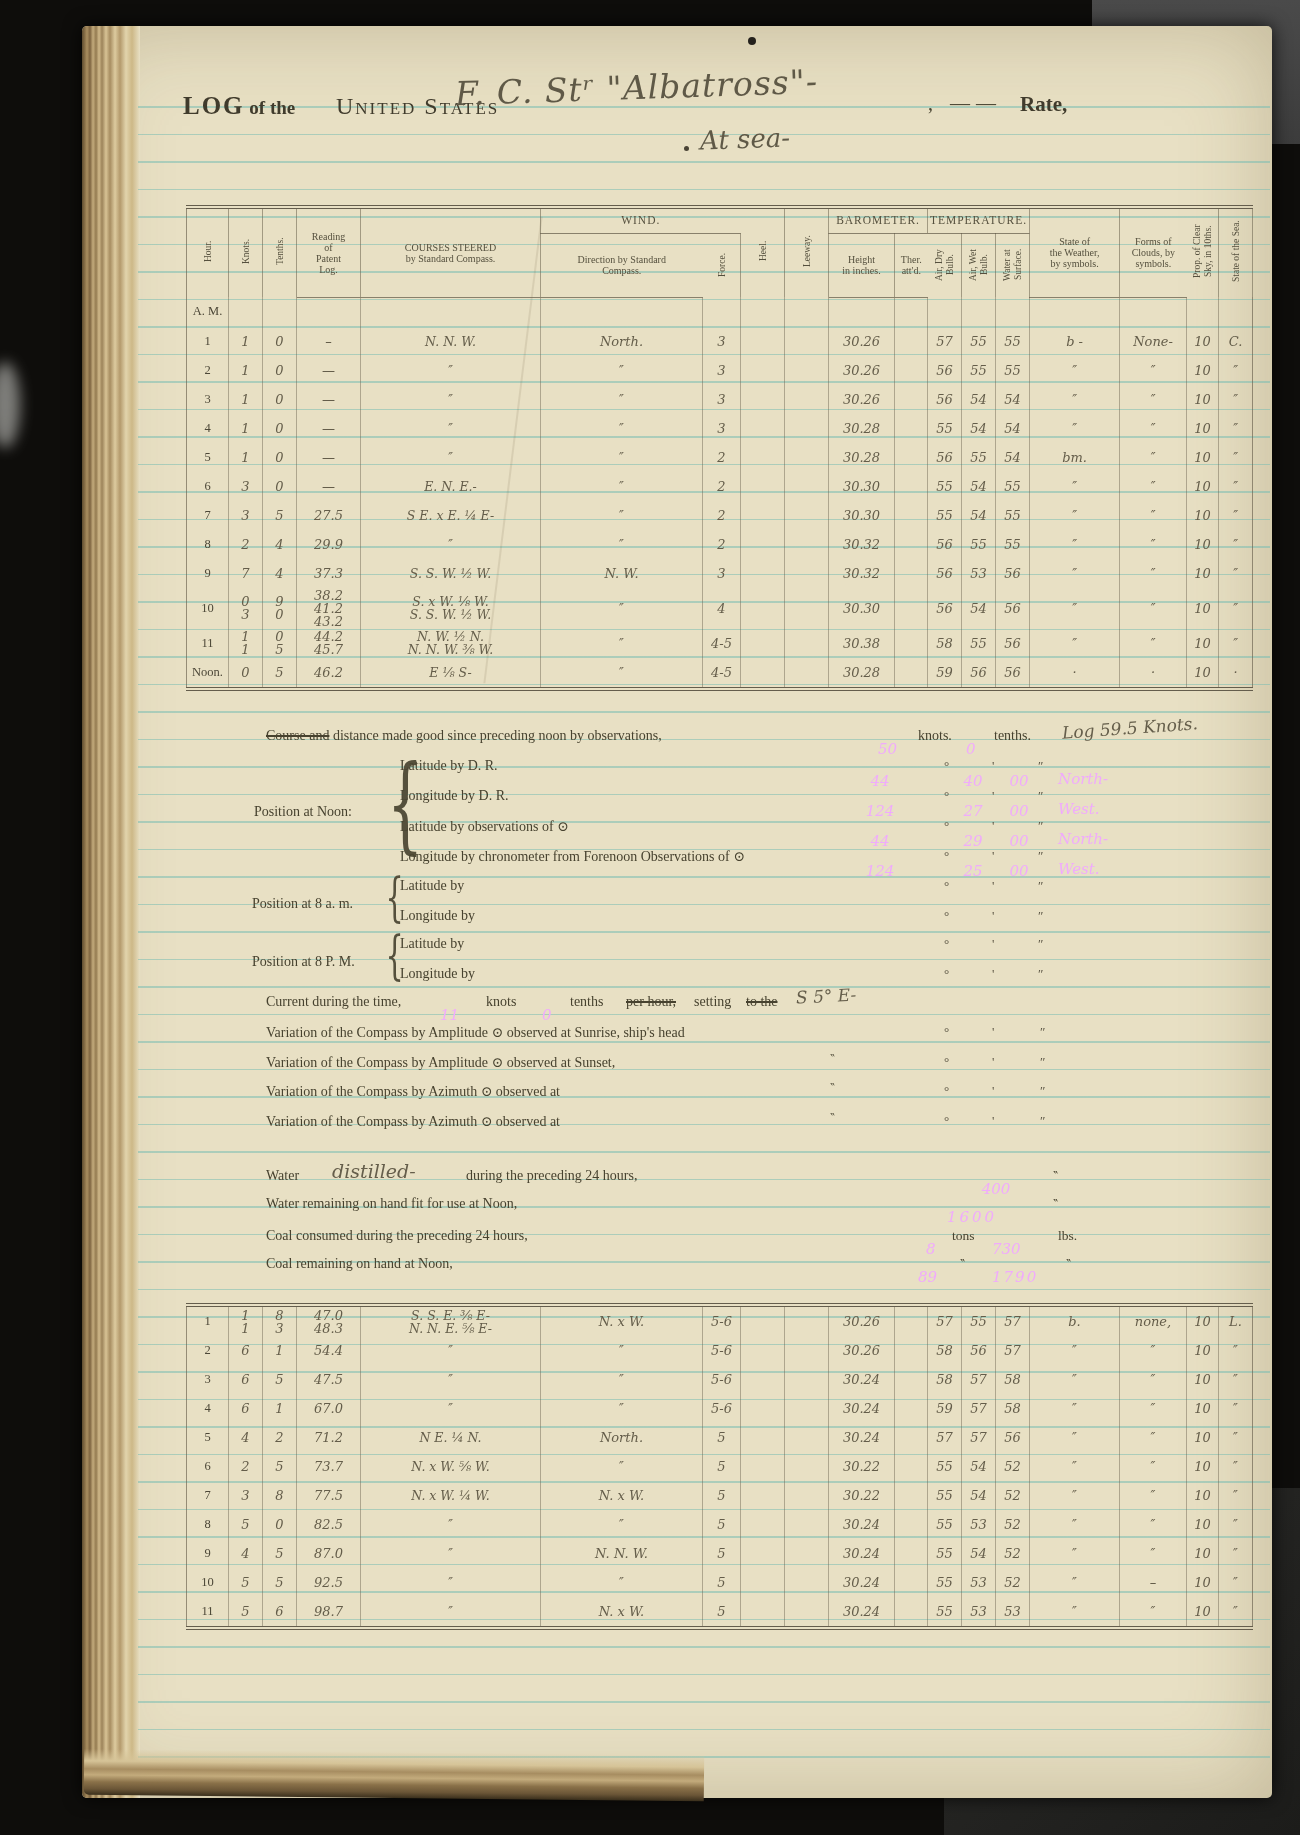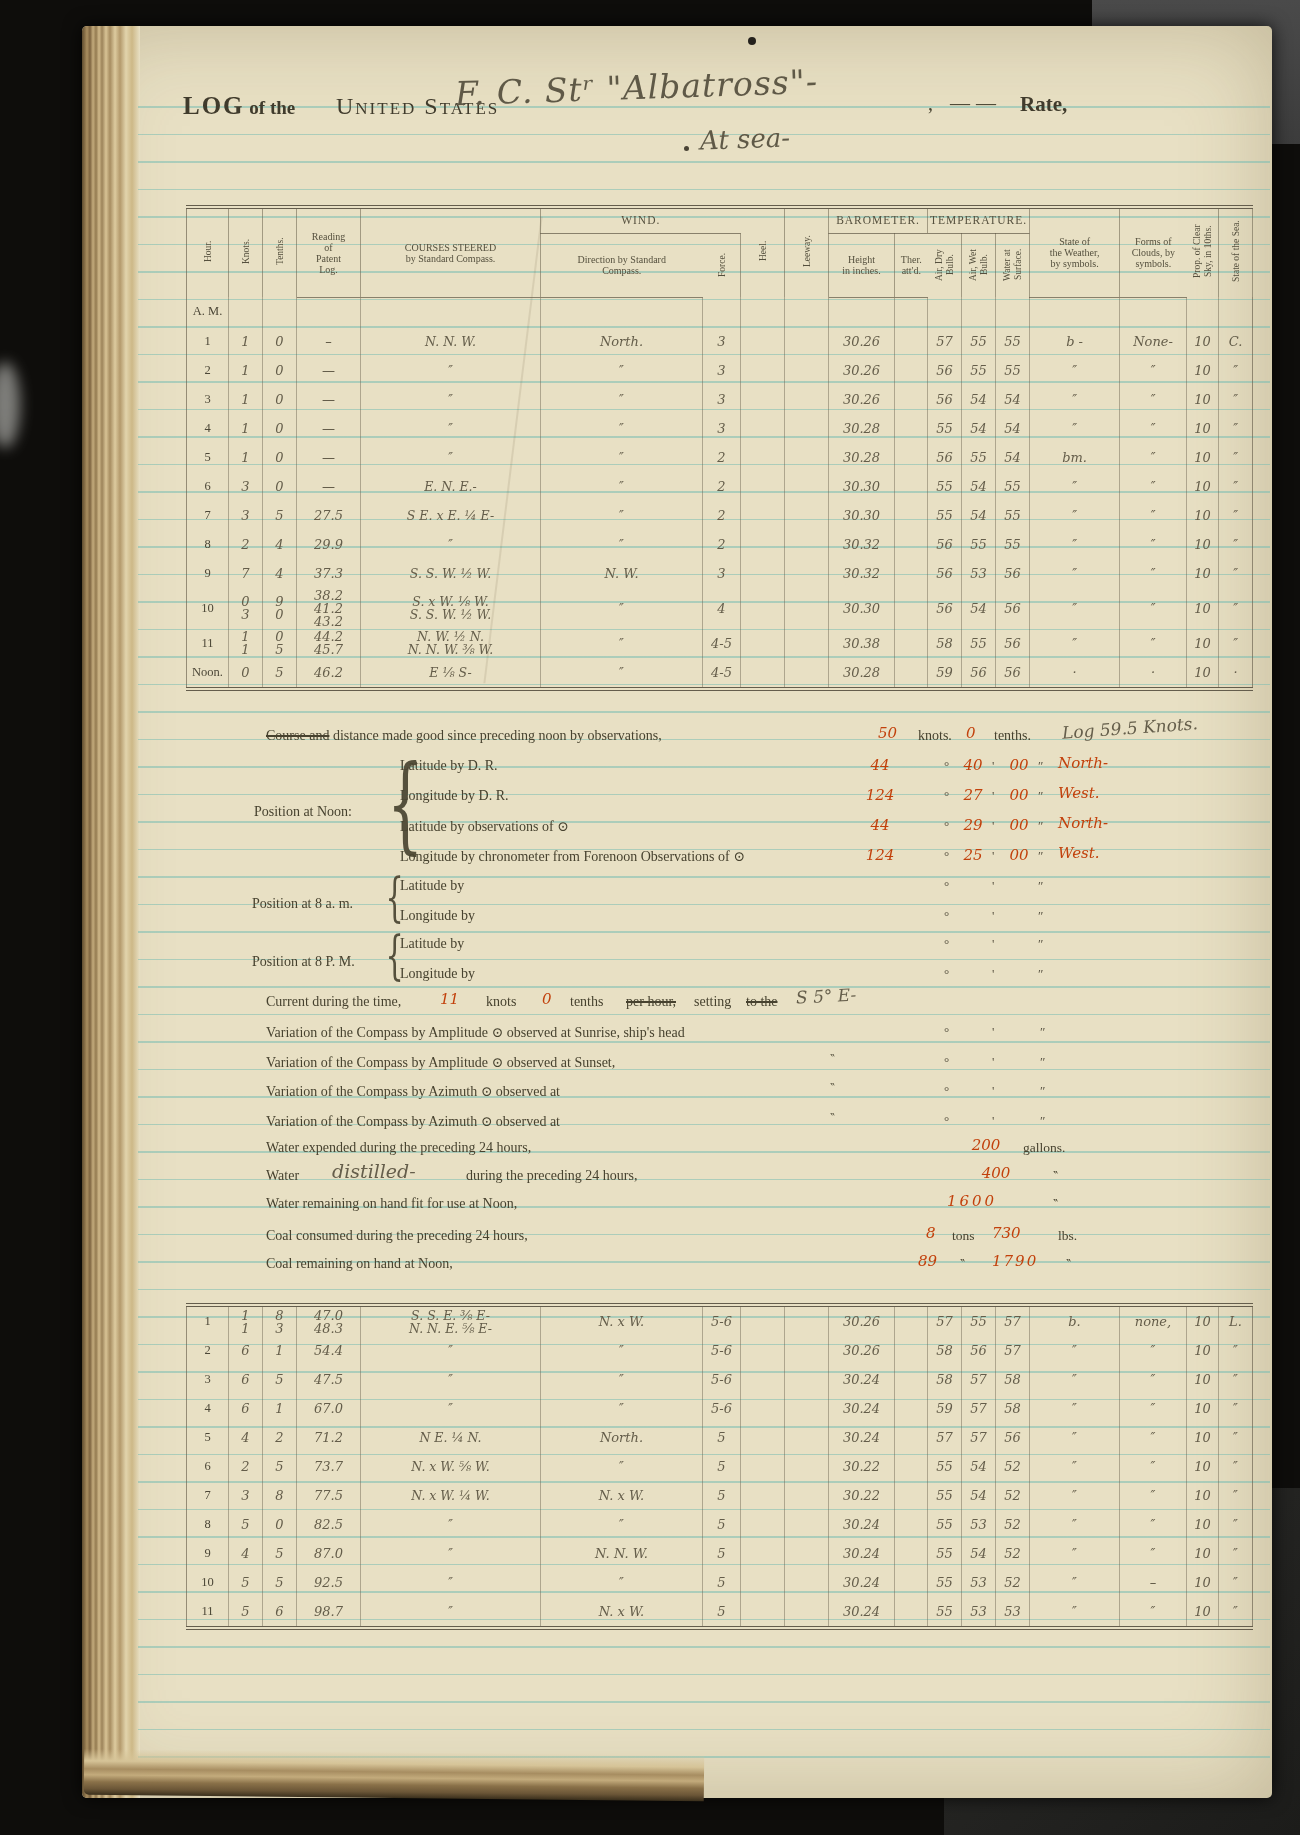--- a/index.html
+++ b/index.html
@@ -41,21 +41,21 @@
     white-space:pre-line;text-align:center;vertical-align:middle;padding:1px;}
   .log-table th.grp{font-size:11.5px;letter-spacing:1px;}
   .log-table th.vert{writing-mode:vertical-rl;transform:rotate(180deg);font-size:9.5px;border-bottom:none;border-right:1px solid rgba(104,96,77,.55);border-left:none;}
   .log-table tr.h1{height:26px;} .log-table tr.h2{height:64px;}
   .log-table td{font:italic 13px/13px "DejaVu Serif",serif;color:#645d4a;text-align:center;vertical-align:middle;
     height:27px;padding:1px 2px;white-space:pre-line;border-left:1px solid rgba(104,96,77,.45);overflow:hidden;}
   .log-table td:first-child{font:12.5px/13px "Liberation Serif",serif;font-style:normal;color:#4c4737;border-left:none;}
   .log-table td[data-field="c"]{font-size:12.5px;}
   
   .sum-label{position:absolute;font:14px "Liberation Serif","DejaVu Serif",serif;color:#47422f;white-space:nowrap;}
-  .hw{font:italic 15px "DejaVu Serif",serif;color:#c2410c;white-space:nowrap;}
+  .hw{font:italic 15px "DejaVu Serif",serif;color:#f0abfc;white-space:nowrap;margin-top:16px;}
   .hw-big{font:italic 17px "DejaVu Serif",serif;color:#655e4b;white-space:nowrap;}
   .strike{text-decoration:line-through;text-decoration-thickness:1.5px;}
   .abs{position:absolute;}
   .pos-rows{position:absolute;width:880px;}
   .pos-row{position:relative;height:30px;}
   .pos-row .lbl{position:absolute;left:0;top:4px;font:14px "Liberation Serif","DejaVu Serif",serif;color:#47422f;white-space:nowrap;}
   .pos-row .vdeg{position:absolute;left:448px;top:2px;width:64px;text-align:center;}
   .pos-row .vmin{position:absolute;left:558px;top:2px;width:30px;text-align:center;}
   .pos-row .vsec{position:absolute;left:602px;top:2px;width:34px;text-align:center;}
   .pos-row .vdir{position:absolute;left:658px;top:0px;}
@@ -591,25 +591,20 @@
 
       <div class="var-row">
         <span class="lbl" data-field="label">Variation of the Compass by Azimuth ⊙ observed at</span>
         <span class="ditto" data-field="ditto">‶</span>
         <span class="sym s1">°</span>
         <span class="sym s2">'</span>
         <span class="sym s3">″</span>
       </div>
     </div>
 
-  <div class="wline" style="top:1136px;">
-    <span class="lbl" style="left:0;">Water expended during the preceding 24 hours,</span>
-    <span class="val hw" style="left:690px;width:60px;text-align:center;">200</span>
-    <span class="unit" style="left:757px;">gallons.</span>
-  </div>
   <div class="wline" style="top:1164px;">
     <span class="lbl" style="left:0;">Water</span>
     <span class="val hw-big" style="left:66px;top:-4px;font-size:19px;">distilled-</span>
     <span class="lbl" style="left:200px;">during the preceding 24 hours,</span>
     <span class="val hw" style="left:700px;width:60px;text-align:center;">400</span>
     <span class="unit" style="left:787px;">‶</span>
   </div>
   <div class="wline" style="top:1192px;">
     <span class="lbl" style="left:0;">Water remaining on hand fit for use at Noon,</span>
     <span class="val hw" style="left:666px;width:80px;text-align:center;letter-spacing:3px;">1600</span>

